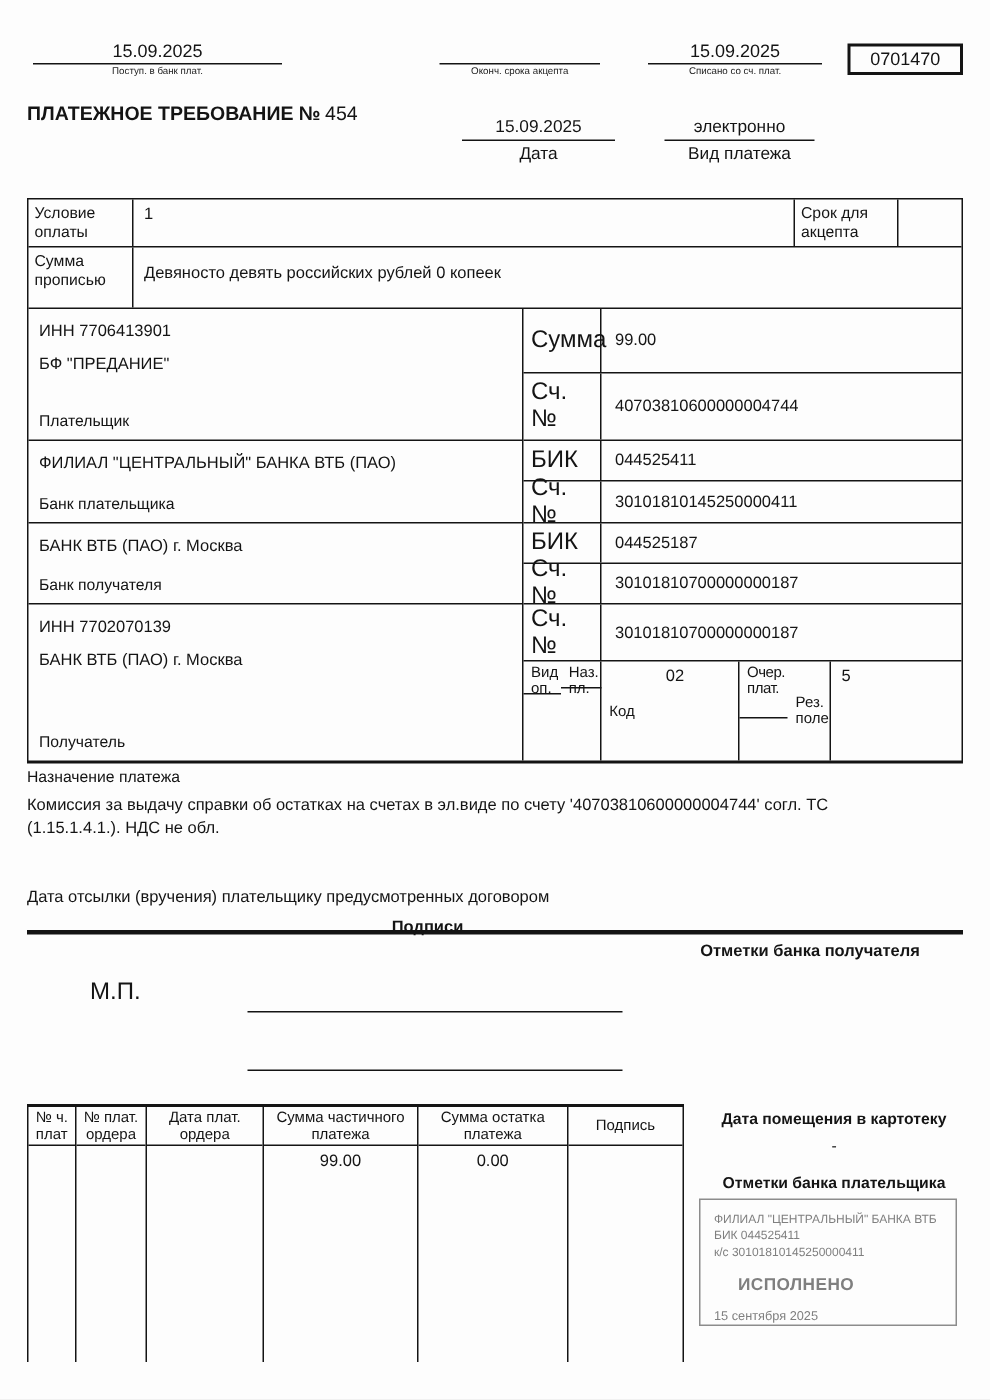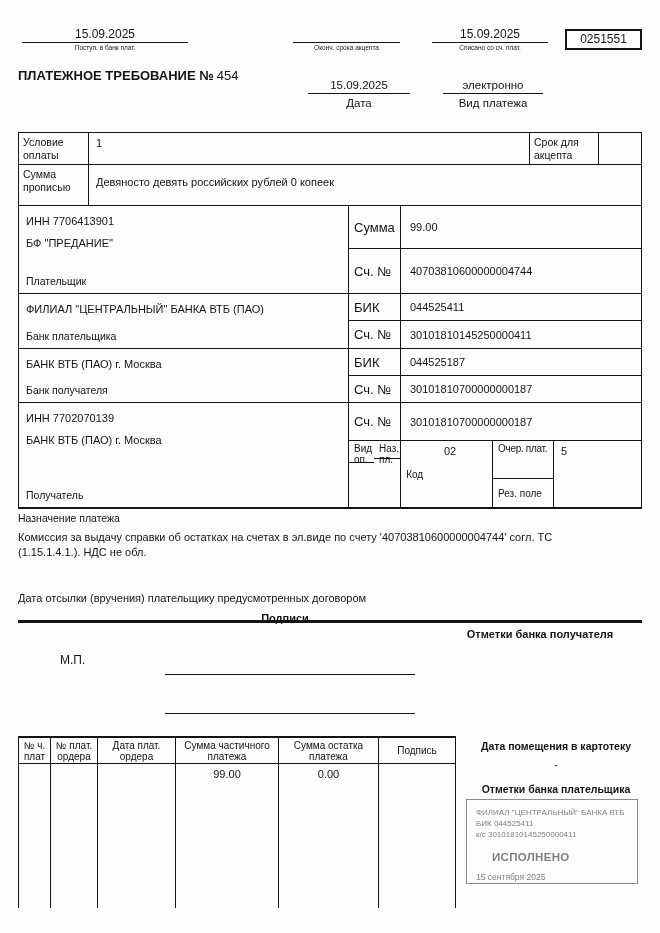--- a/index.html
+++ b/index.html
@@ -35,35 +35,35 @@
   .lblcell { font-size:10.5px; line-height:13px; padding:3px 4px; }
   .bR { border-right:1.5px solid #141414; }
   .bB { border-bottom:1.5px solid #141414; }
 
   .party { display:flex; flex-direction:column; justify-content:space-between;
     padding:4px 0 1px 7px; }
   .party .nm { font-size:11px; line-height:22px; }
   .party .sec { font-size:10.5px; padding-bottom:5px; }
 
   .frow { display:flex; }
-  .frow .fl { width:52px; font-size:13px; padding:0 3px 0 5px;
+  .frow .fl { width:52px; font-size:16px; padding:0 3px 0 5px;
     display:flex; align-items:center; border-right:1.5px solid #141414; }
   .frow .fv { flex:1; font-size:11px; display:flex; align-items:center; padding-left:9px; }
 
   .minirow { font-size:10px; padding:2px 2px 2px 5px; }
 
   
   .purpose-label { font-size:10.5px; }
   .purpose-text { font-size:11px; line-height:15px; }
   .dispatch { font-size:11px; }
 
   .thickline { background:#141414; }
   .sig-title { font-size:11px; }
   .sigline { border-top:1.5px solid #141414; }
-  .mp { font-size:12px; }
+  .mp { font-size:16px; }
 
   
   .ptable { left:18px; top:736px; width:438px; height:172px;
     border-top:2.5px solid #141414; display:flex; }
   .pcol { border-right:1.5px solid #141414; display:flex; flex-direction:column; }
   .pcol.first { border-left:1.5px solid #141414; }
   .pcol .ph { height:26px; border-bottom:1.5px solid #141414;
     font-size:10px; line-height:11px; display:flex; align-items:center;
     justify-content:center; text-align:center; padding:1px; }
   .pcol .pv { font-size:11px; text-align:center; padding-top:4px; }
@@ -85,21 +85,21 @@
     <div class="tiny c">Поступ. в банк плат.</div>
   </div>
   <div class="abs" style="left:293px; top:27px; width:107px;">
     <div class="date-val c uline">&nbsp;</div>
     <div class="tiny c">Оконч. срока акцепта</div>
   </div>
   <div class="abs" style="left:432px; top:27px; width:116px;">
     <div class="date-val c uline">15.09.2025</div>
     <div class="tiny c">Списано со сч. плат.</div>
   </div>
-  <div class="abs form-code c" style="left:565px; top:29px; width:77px; height:21px;">0251551</div>
+  <div class="abs form-code c" style="left:565px; top:29px; width:77px; height:21px;">0701470</div>
 
   <div class="abs doc-title b" style="left:18px; top:68px;">
     <span>ПЛАТЕЖНОЕ ТРЕБОВАНИЕ №</span><span class="num">454</span>
   </div>
   <div class="abs hgroup" style="left:308px; top:78px; width:102px;">
     <div class="v c uline">15.09.2025</div>
     <div class="l c">Дата</div>
   </div>
   <div class="abs hgroup" style="left:443px; top:78px; width:100px;">
     <div class="v c uline">электронно</div>
@@ -177,21 +177,21 @@
           <div class="fv">30101810700000000187</div>
         </div>
 
         <div style="flex:1; display:flex;">
           <div class="bR" style="width:52px; display:flex; flex-direction:row;">
             <div class="minirow bB" style="height:22px;">Вид оп.</div>
             <div class="minirow bB" style="height:18px;">Наз. пл.</div>
             <div class="minirow" style="flex:1; display:flex; align-items:center;text-align:right;">Код</div>
           </div>
           <div class="bR cell" style="width:92px; padding:4px 0 0 7px;text-align:center;">02</div>
-          <div class="bR" style="width:61px; display:flex; flex-direction:column;">
+          <div class="bR" style="width:61px; display:flex; flex-direction:row;">
             <div class="minirow bB" style="height:38px; letter-spacing:-0.3px;">Очер. плат.</div>
             <div class="minirow" style="flex:1; display:flex; align-items:center;">Рез. поле</div>
           </div>
           <div class="cell" style="flex:1; padding:4px 0 0 7px;">5</div>
         </div>
       </div>
     </div>
   </div>
 
   <div class="abs purpose-label" style="left:18px; top:512px;">Назначение платежа</div>

